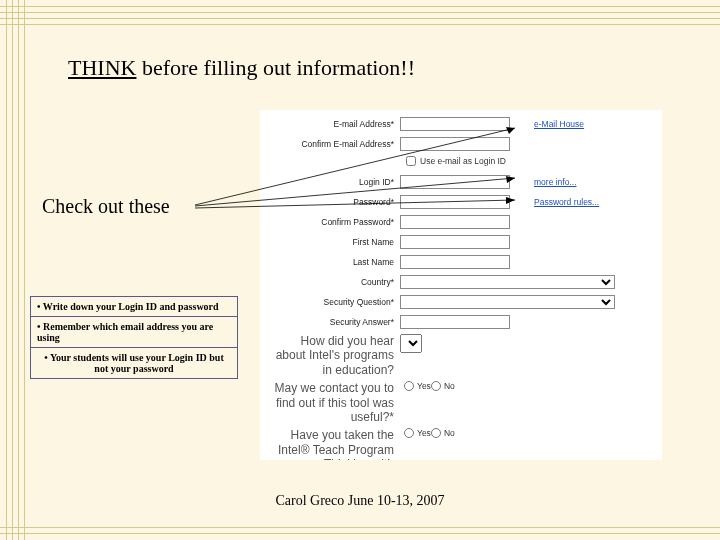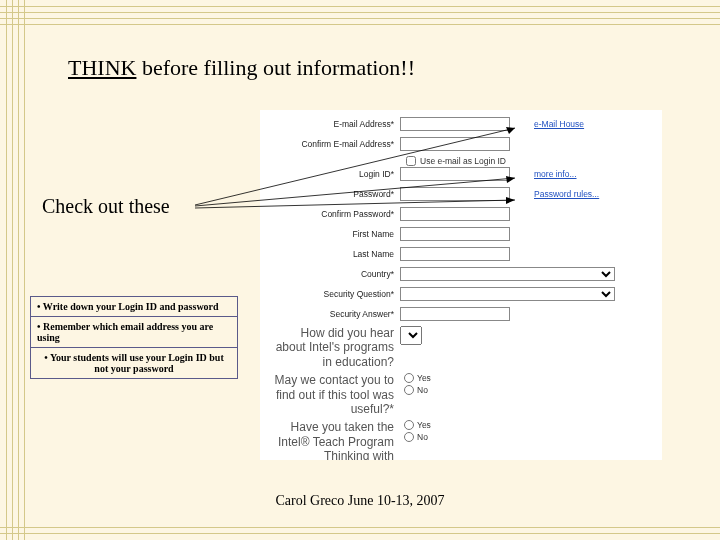--- a/index.html
+++ b/index.html
@@ -98,40 +98,40 @@
       margin-left: 24px;
       color: #2050c0;
       font-size: 8.5px;
       text-decoration: underline;
       cursor: pointer;
     }
     .checkbox-row {
       display: flex;
       align-items: flex-start;
       margin-left: 136px;
-      margin-bottom: 0;
+      margin-bottom: 8px;
       font-size: 8.5px;
     }
     .checkbox-row input { margin-right: 4px; width: 10px; height: 10px; }
     .para-row {
       display: flex;
       margin-bottom: 4px;
       align-items: flex-start;
     }
     .para-row .lbl-long {
       width: 130px;
       text-align: right;
       padding-right: 6px;
       font-size: 12px;
       color: #555;
       line-height: 1.2;
     }
     .radio-group {
       display: flex;
-      flex-direction: column;
+      flex-direction: row;
       font-size: 8.5px;
       margin-left: 4px;
     }
     .radio-group label { display: flex; align-items: center; margin-bottom: 2px; }
     .radio-group input { margin-right: 3px; width: 10px; height: 10px; }
     .buttons-row {
       display: flex;
       justify-content: center;
       gap: 8px;
       margin-top: 6px;

